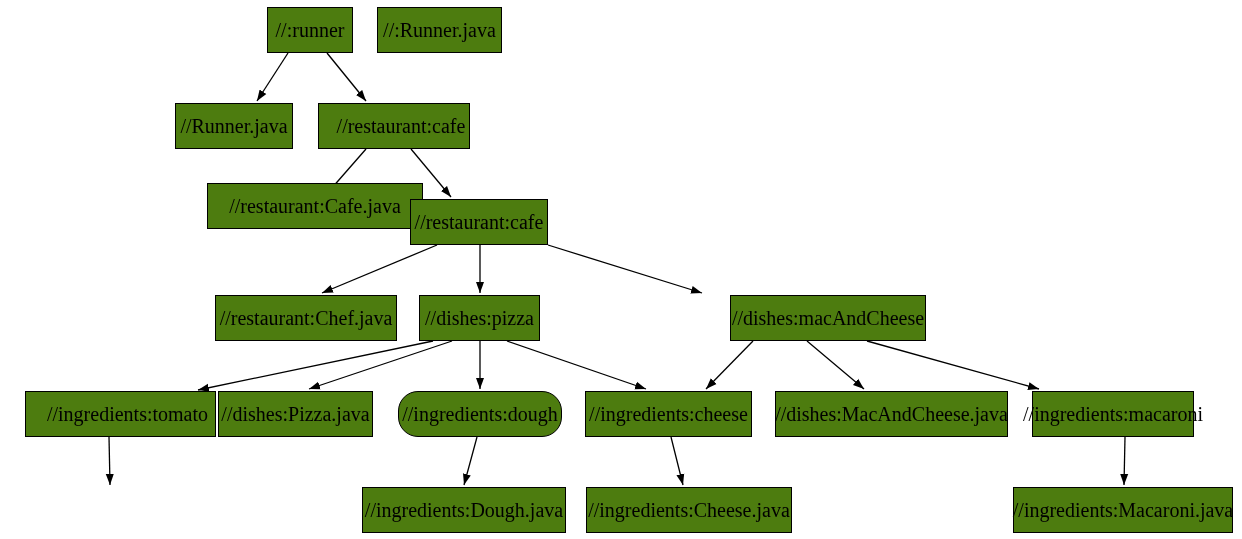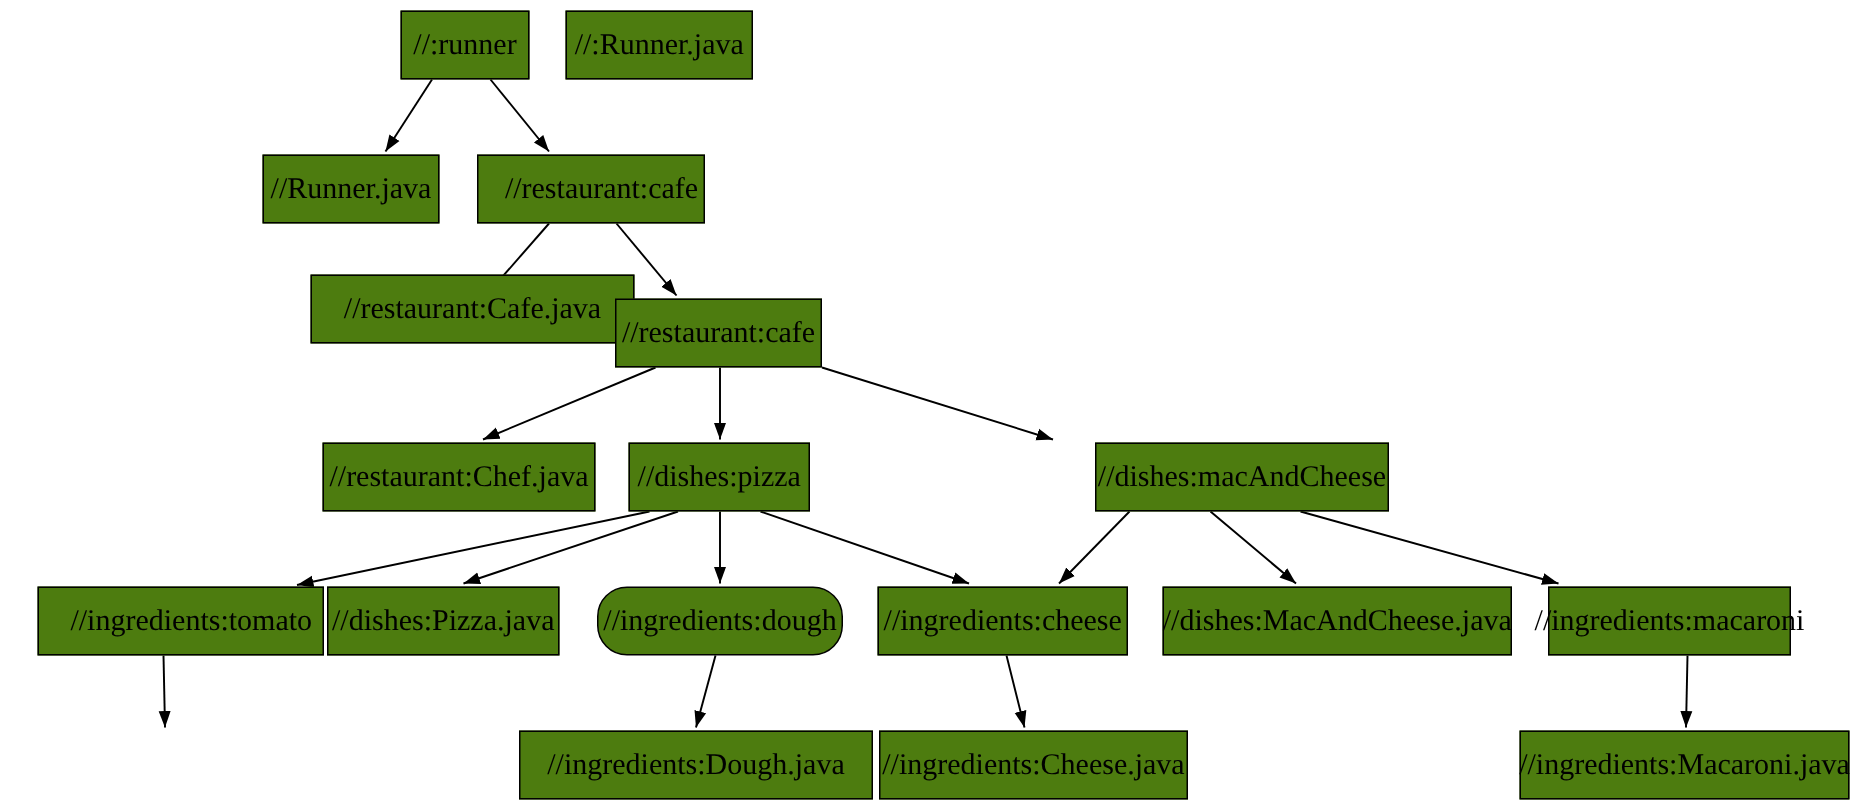--- a/index.html
+++ b/index.html
@@ -86,17 +86,17 @@
   <div class="node" style="left:419px; top:295px; width:121px;text-align:right;">//dishes:pizza</div>
   <div class="node" style="left:682px; top:295px; width:196px;margin-left:48px;">//dishes:macAndCheese</div>
 
   <div class="node" style="left:25px;   top:391px; width:191px;padding-left:14px;">//ingredients:tomato</div>
   <div class="node" style="left:218px;  top:391px; width:155px;">//dishes:Pizza.java</div>
   <div class="node" style="left:398px;  top:391px; width:164px;border-radius:20px;">//ingredients:dough</div>
   <div class="node" style="left:585px;  top:391px; width:167px;">//ingredients:cheese</div>
   <div class="node" style="left:775px;  top:391px; width:233px;">//dishes:MacAndCheese.java</div>
   <div class="node" style="left:1032px; top:391px; width:162px;">//ingredients:macaroni</div>
 
-  <div class="node" style="left:346px;  top:487px; width:236px;">//ingredients:Dough.java</div>
+  <div class="node" style="left:362px;  top:487px; width:204px;">//ingredients:Dough.java</div>
   <div class="node" style="left:586px;  top:487px; width:206px;">//ingredients:Cheese.java</div>
   <div class="node" style="left:1013px; top:487px; width:220px;">//ingredients:Macaroni.java</div>
 
 </div>
 
 </body></html>

